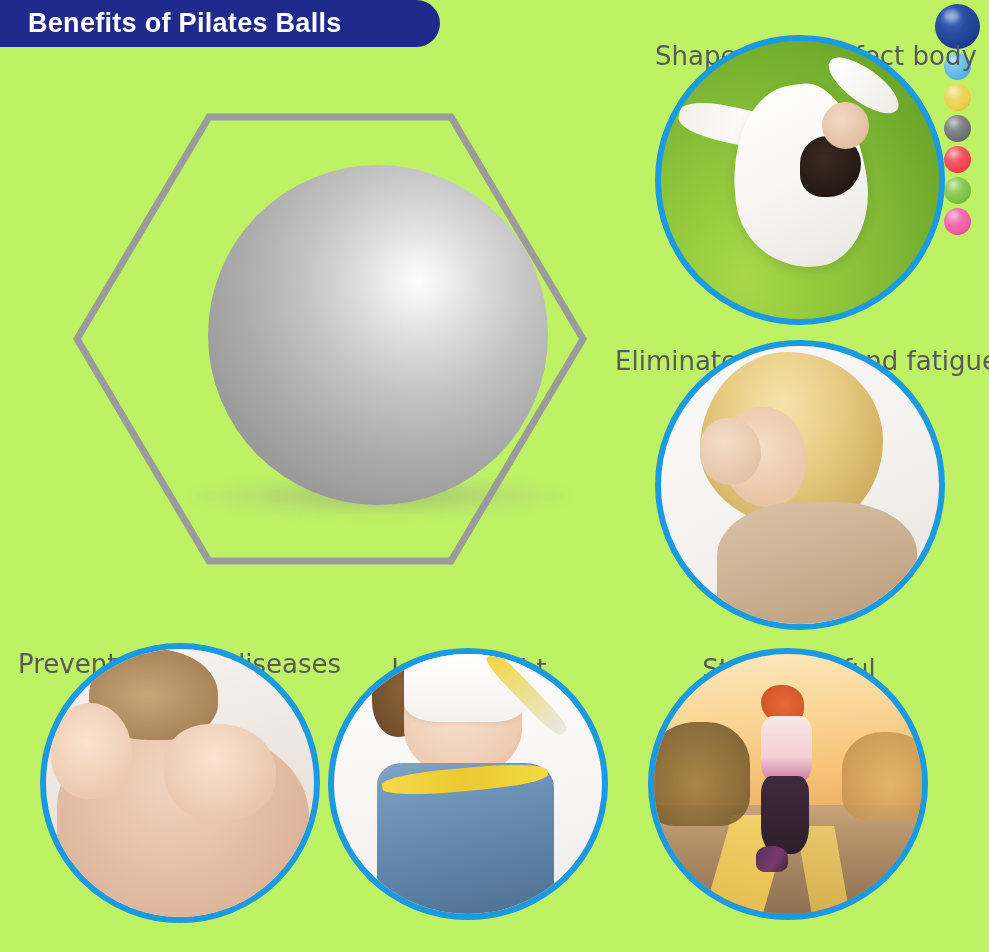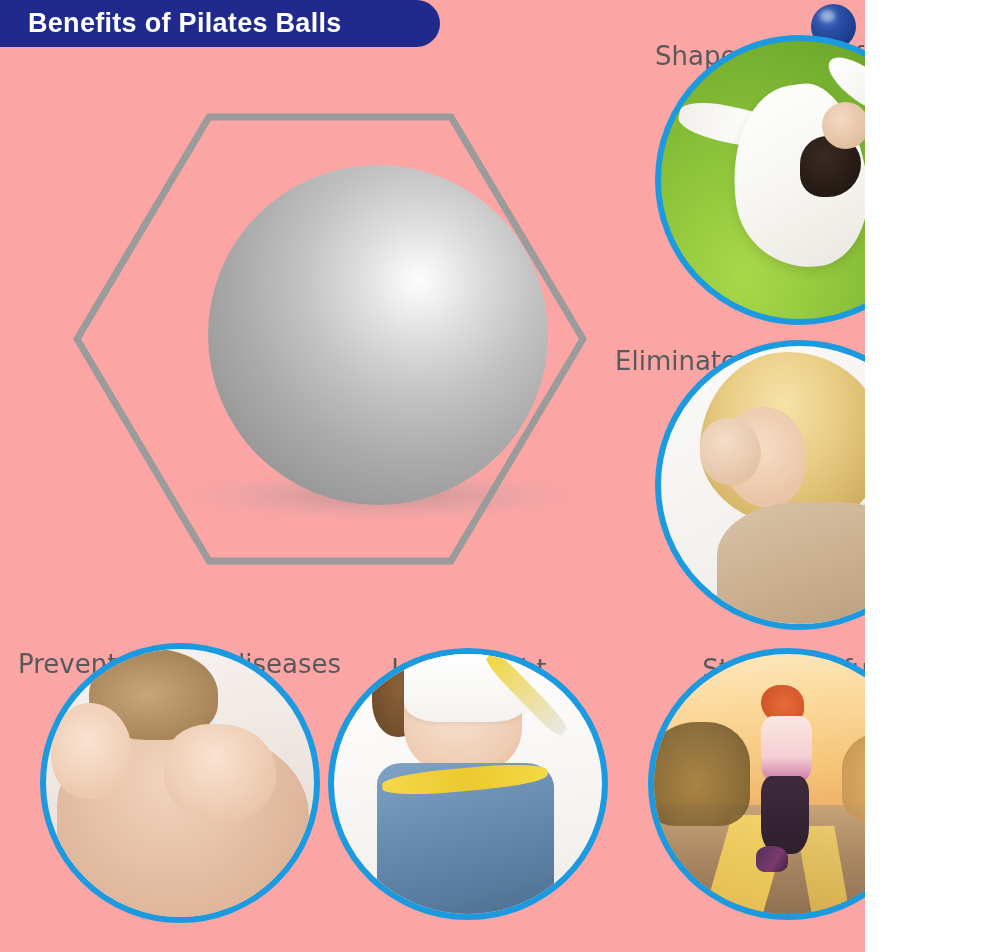--- a/index.html
+++ b/index.html
@@ -6,23 +6,23 @@
   html, body {
     margin: 0;
     padding: 0;
     background: #ffffff;
   }
   body {
     font-family: "DejaVu Sans", sans-serif;
   }
   #infographic {
     position: relative;
-    width: 865px;
+    width: 989px;
     height: 952px;
-    background: #fca5a5;
+    background: #bef264;
     overflow: hidden;
   }
 
   
   .title-banner {
     position: absolute;
     left: 0;
     top: 0;
     width: 440px;
     height: 47px;

